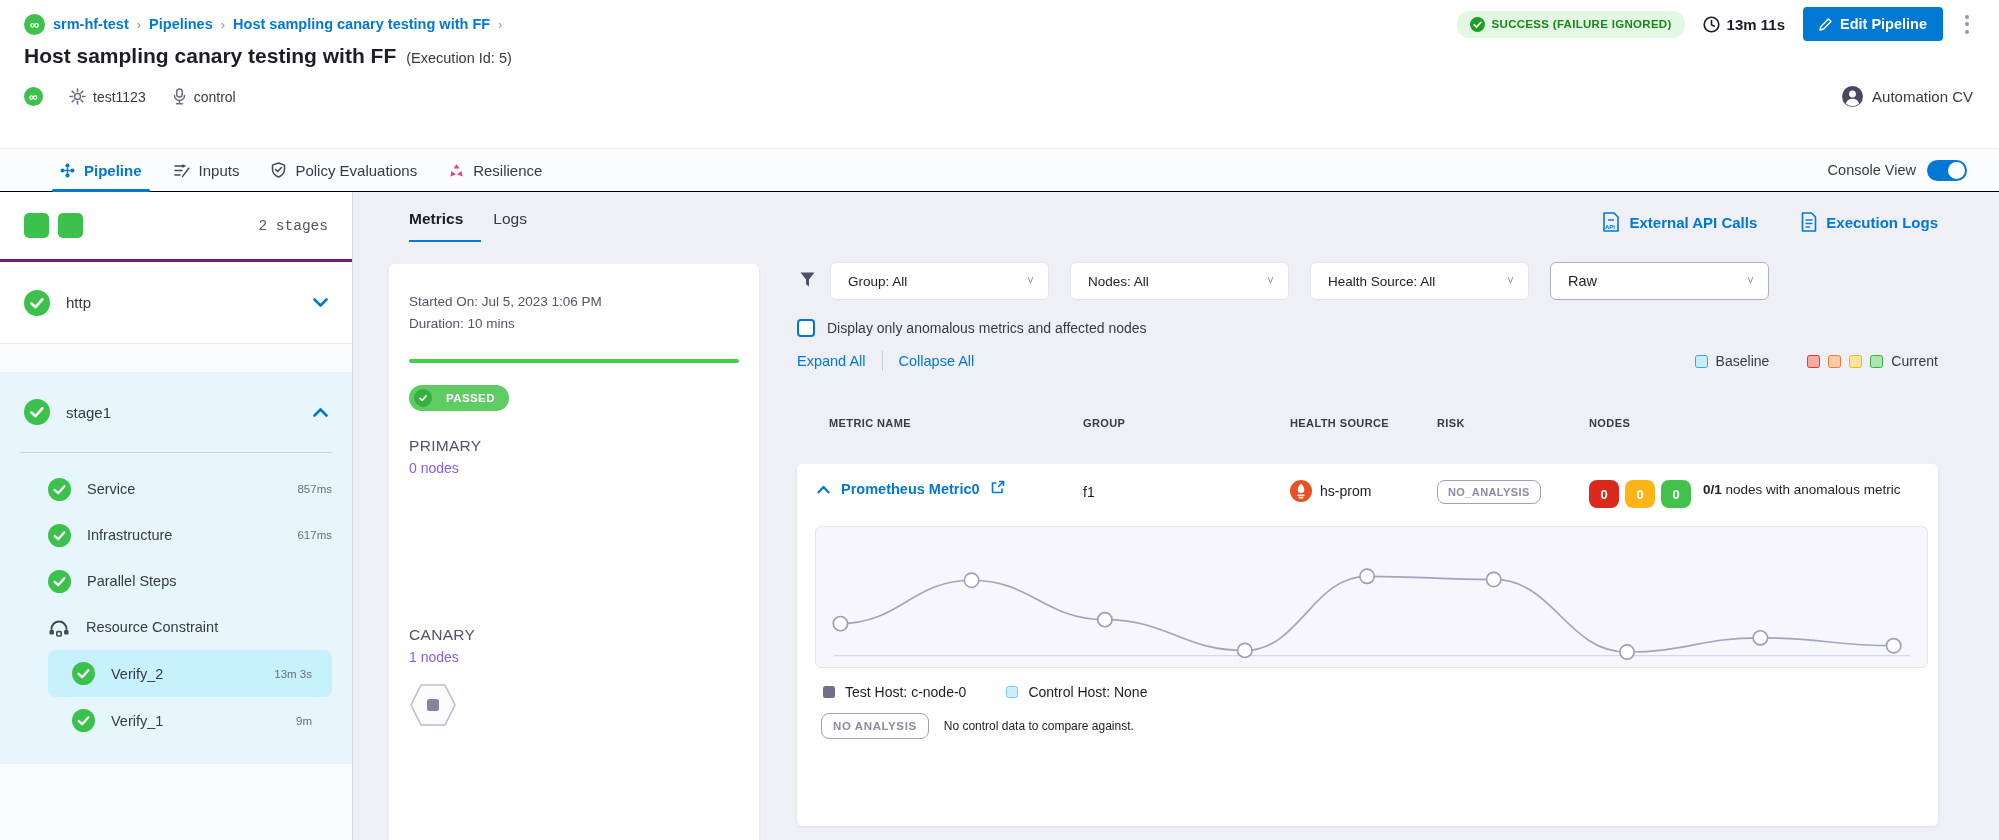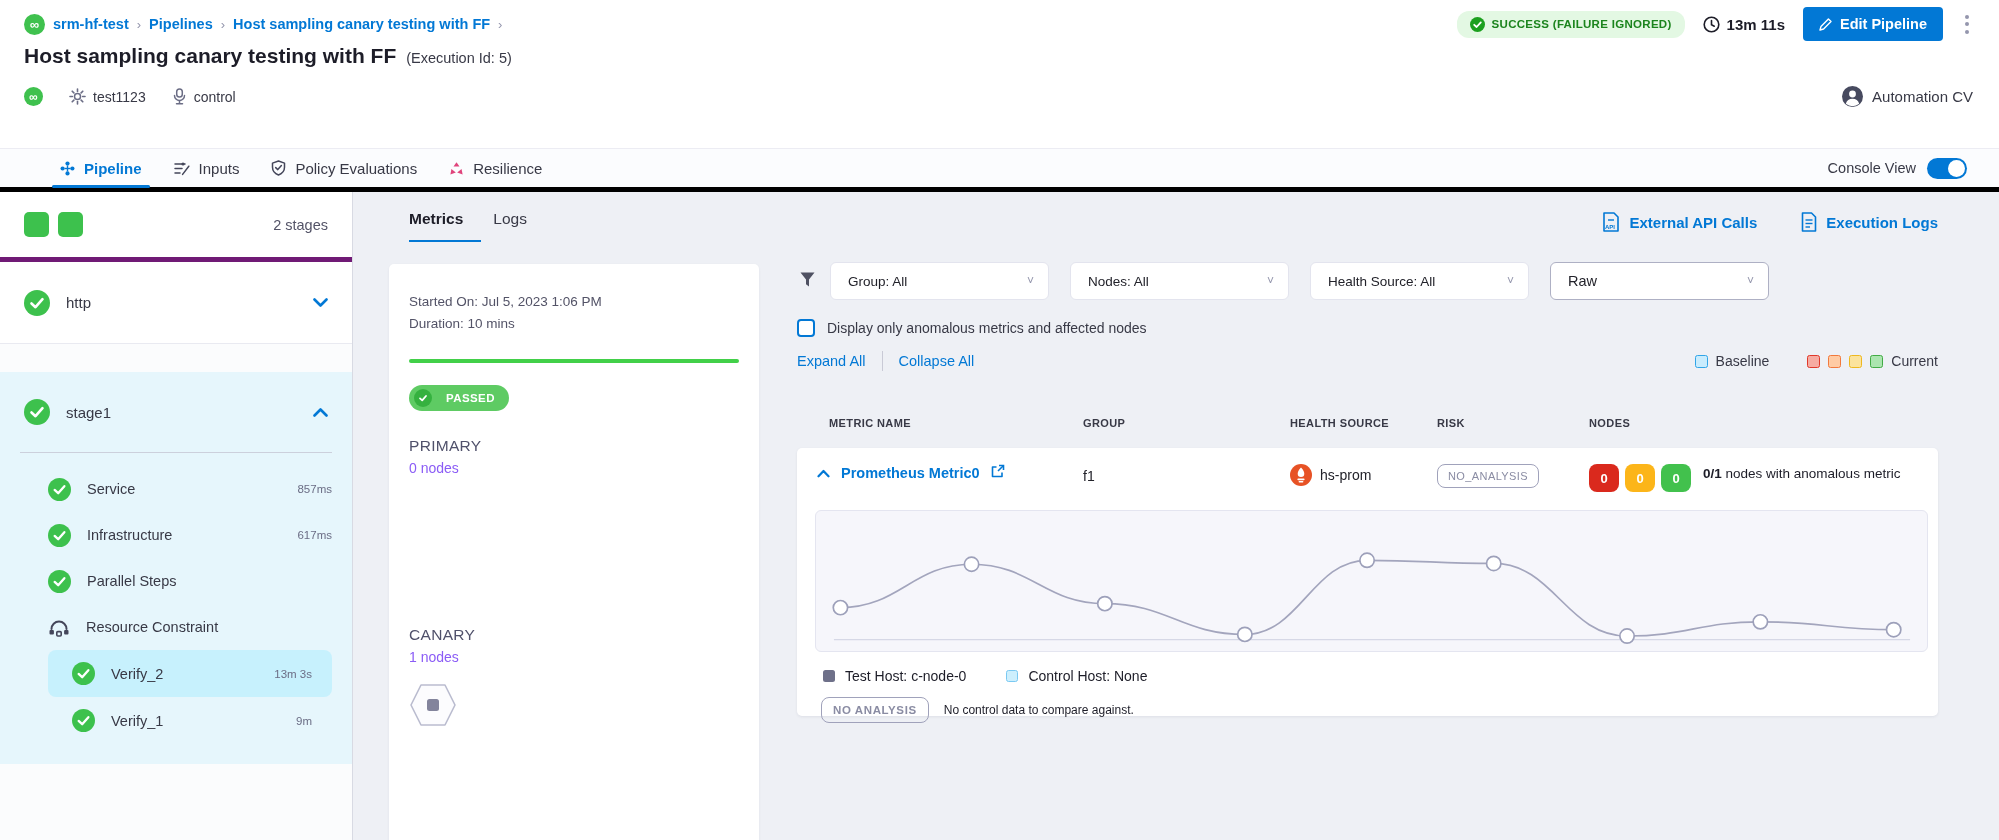--- a/index.html
+++ b/index.html
@@ -24,31 +24,31 @@
   .exec-id { font-size:14.5px; color:#383946; }
   .tags-row { position:absolute; top:86px; left:24px; right:26px; display:flex; align-items:center; }
   .tag-item { display:flex; align-items:center; gap:7px; font-size:14px; color:#383946; margin-right:26px; }
   .hdr-user { margin-left:auto; display:flex; align-items:center; gap:9px; font-size:15px; color:#383946; }
 
   .round-green { display:inline-flex; align-items:center; justify-content:center; border-radius:50%; background:#3fc14e; color:#fff; font-weight:bold; }
   .harness-lg { width:21px; height:21px; font-size:13px; }
   .harness-sm { width:19px; height:19px; font-size:12px; }
 
   
-  .tabbar { position:absolute; top:148px; left:0; width:100%; height:44px; background:#fbfcfe; border-top:1px solid #ececf3; border-bottom:5px solid #000000; display:flex; align-items:stretch; padding-left:44px; }
+  .tabbar { position:absolute; top:148px; left:0; width:100%; height:44px; background:#fbfcfe; border-top:1px solid #ececf3; border-bottom:1px solid #000000; display:flex; align-items:stretch; padding-left:44px; }
   .tab { position:relative; display:flex; align-items:center; gap:9px; font-size:15px; color:#383946; padding:0 16px; cursor:pointer; }
   .tab.active { color:#0278d5; font-weight:bold; }
   .tab.active::after { content:""; position:absolute; left:8px; right:8px; bottom:-1px; height:3px; background:#0278d5; border-radius:2px; }
   .console-toggle { margin-left:auto; display:flex; align-items:center; gap:11px; padding-right:32px; font-size:14.5px; color:#383946; }
   .toggle { width:40px; height:21px; border-radius:11px; background:#0278d5; position:relative; cursor:pointer; }
   .toggle .knob { position:absolute; top:2px; right:2px; width:17px; height:17px; border-radius:50%; background:#fff; }
 
   
   .sidebar { position:absolute; top:192px; left:0; bottom:0; width:353px; background:#fbfcfd; border-right:1px solid #d8dae3; }
-  .stages-head { height:70px; background:#fff; border-bottom:5px solid #701a75; display:flex; align-items:center; padding:0 24px; }
+  .stages-head { height:70px; background:#fff; border-bottom:3px solid #701a75; display:flex; align-items:center; padding:0 24px;font-family:Liberation Mono, monospace; }
   .sq { width:25px; height:25px; border-radius:5px; background:#3dc14d; margin-right:9px; }
   .stage-count { margin-left:auto; font-size:14.5px; color:#535367; }
   .stage-row { height:82px; background:#fff; border-bottom:1px solid #e9eaf1; display:flex; align-items:center; padding:0 24px; cursor:pointer; }
   .stage-row .lbl { margin-left:16px; font-size:15px; color:#383946; }
   .stage-row .chev { margin-left:auto; }
   .stage1-sec { background:#e6f6fc; padding-bottom:20px; }
   .stage1-head { height:80px; display:flex; align-items:center; padding:0 24px; cursor:pointer;margin-top:28px; }
   .stage1-head .lbl { margin-left:16px; font-size:15px; color:#383946; }
   .stage1-head .chev { margin-left:auto; }
   .sec-divider { height:1px; background:#ccd0dc; margin:0 20px; }
@@ -94,27 +94,27 @@
   .legend { margin-left:auto; display:flex; align-items:center; gap:8px; font-size:14px; color:#383946; }
   .lsq { width:13px; height:13px; border-radius:2.5px; }
   .lsq.base { background:#c9ecfd; border:1.5px solid #30a5e8; margin-right:0px; }
   .lsq.cur-r { background:#f6aba2; border:1.5px solid #e0382a; }
   .lsq.cur-o { background:#ffcba4; border:1.5px solid #f2793c; }
   .lsq.cur-y { background:#fbe39d; border:1.5px solid #eeb81f; }
   .lsq.cur-g { background:#abe5af; border:1.5px solid #42ab45; }
   .legend .gap { width:22px; }
 
   .tbl-head { display:grid; grid-template-columns:254px 207px 147px 152px 1fr; padding-left:32px; margin-top:34px; height:30px; align-items:center; font-size:11px; font-weight:bold; letter-spacing:.4px; color:#383946; }
-  .metric-card { margin-top:10px; height:268px; background:#fff; border-radius:5px; box-shadow:0 1px 3px rgba(40,41,61,.08); }
+  .metric-card { margin-top:26px; height:362px; background:#fff; border-radius:5px; box-shadow:0 1px 3px rgba(40,41,61,.08); }
   .metric-row { display:grid; grid-template-columns:254px 207px 147px 152px 1fr; padding-left:32px; padding-top:16px; align-items:start; }
   .mname { display:flex; align-items:center; gap:11px; margin-left:-12px; }
   .mname .nm { color:#0278d5; font-size:14.5px; font-weight:bold; cursor:pointer; }
   .gval { font-size:14px; color:#22222a; padding-top:4px; }
   .hsrc { display:flex; align-items:center; gap:8px; font-size:14px; color:#22222a; }
-  .risk-badge { display:inline-block; border:1.5px solid #a0a2bb; border-radius:8px; padding:5px 10px; font-size:11px; font-weight:normal; letter-spacing:.4px; color:#8a8ca3; background:#fff; }
+  .risk-badge { display:inline-block; border:1.5px solid #a0a2bb; border-radius:8px; padding:5px 10px; font-size:11px; font-weight:bold; letter-spacing:.4px; color:#8a8ca3; background:#fff; }
   .nodes-cell { display:flex; gap:12px; align-items:flex-start; }
   .chips { display:flex; gap:6px; }
   .chip { width:30px; height:28px; border-radius:8px; color:#fff; font-size:13px; font-weight:bold; display:flex; align-items:center; justify-content:center; }
   .chip.red { background:#da291d; }
   .chip.amber { background:#fcb519; }
   .chip.green { background:#42c14d; }
   .ncap { font-size:13.5px; color:#1d1d28; line-height:1.45; max-width:225px; }
   .ncap b { font-weight:bold; }
 
   .chart-panel { margin:18px 10px 0 18px; height:142px; background:#f6f6fb; border:1px solid #e4e5f0; border-radius:6px; overflow:hidden; }

